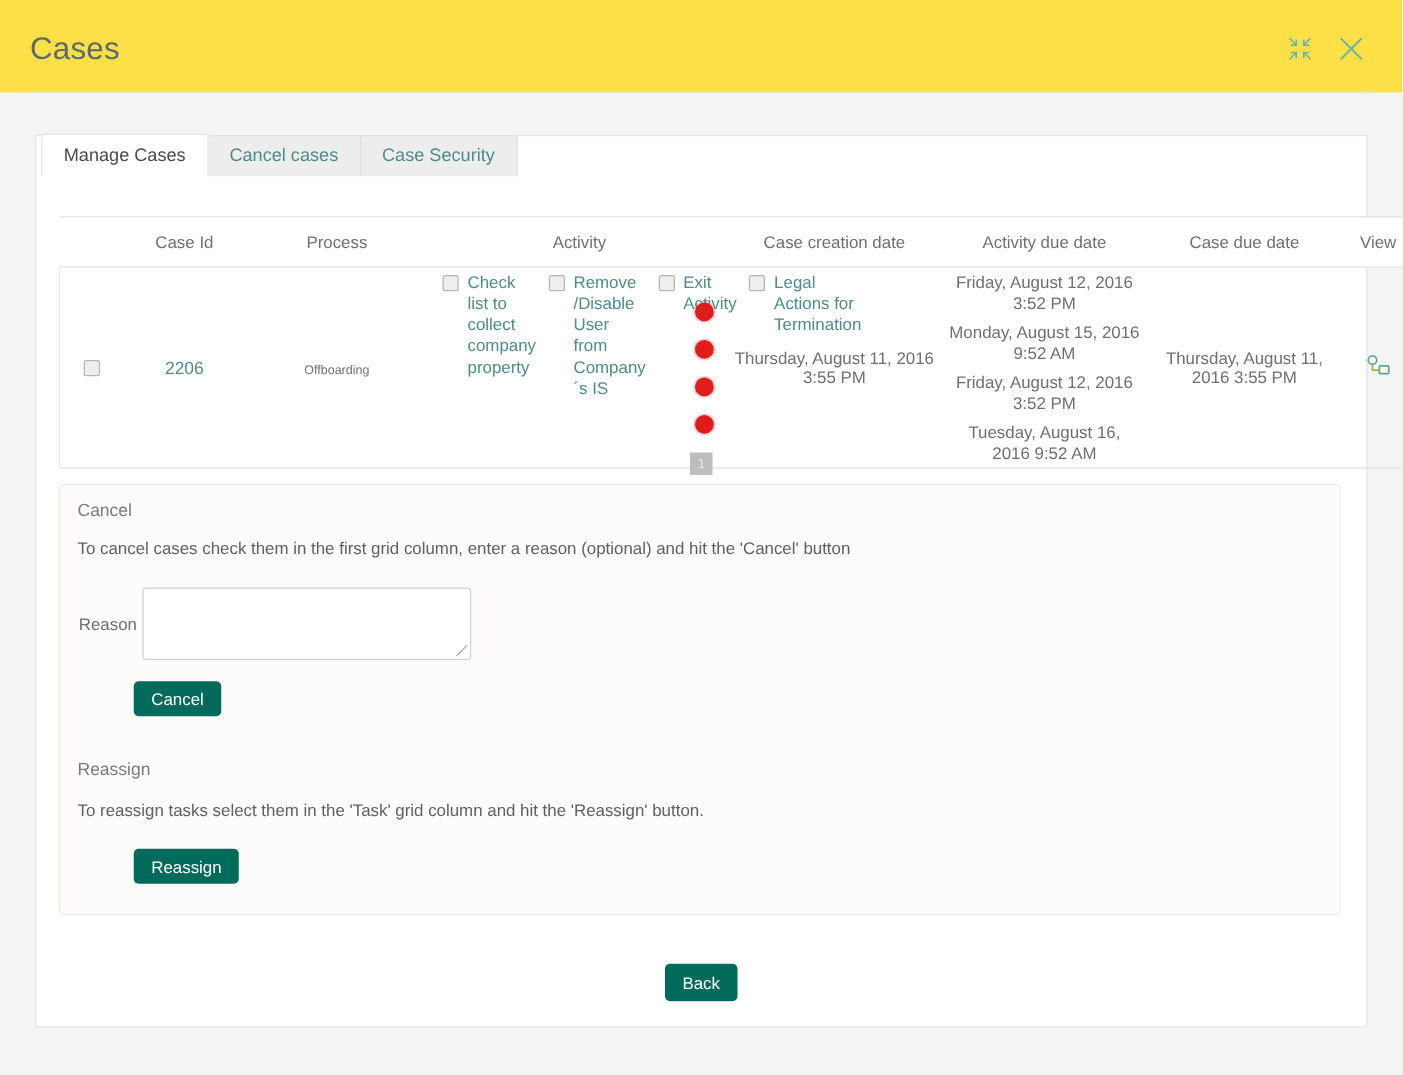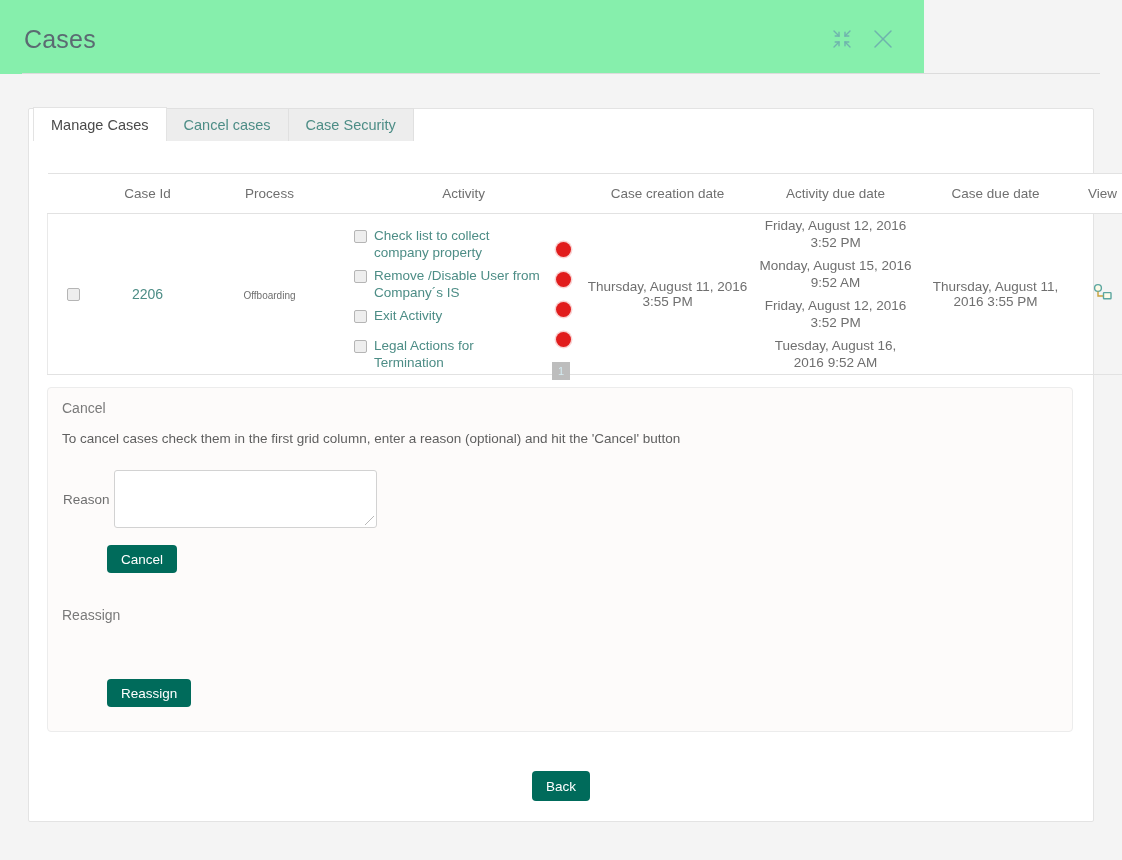--- a/index.html
+++ b/index.html
@@ -16,22 +16,22 @@
     position: relative;
     width: 1122px; height: 860px;
     background: #f4f4f4;
     overflow: hidden;
   }
 
   
   .header {
     position: absolute;
     left: 0; top: 0;
-    width: 924px; height: 74px;
-    background: #86efac;
+    width: 1122px; height: 74px;
+    background: #fde047;
     text-decoration: underline;
   }
   .header-title {
     position: absolute;
     left: 24px; top: 22px;
     font-size: 25px;
     color: #5b6a72;
     font-weight: 400;
     letter-spacing: .2px;
     line-height: 34px;
@@ -155,21 +155,21 @@
     background: #eeeeee;
     border-radius: 2px;
     display: inline-block;
     vertical-align: middle;
     cursor: pointer;
     margin: 0;
   }
   .case-id { color: #4d8d86; font-size: 14px; }
   .proc    { color: #6f6f6f; font-size: 10px; }
 
-  .act-list { display: flex; flex-direction: column; justify-content: flex-end; height: 100%; }
+  .act-list { display: flex; flex-direction: row; justify-content: space-between; height: 100%; }
   .act-row {
     display: flex;
     align-items: flex-start;
     gap: 7px;
     padding: 3px 0 3px 10px;
     min-height: 30px;
   }
   .act-row .cb { margin-top: 3px; flex: none; }
   .act-label {
     color: #4d8d86;
@@ -451,20 +451,21 @@
       <div class="reason-row">
         <div class="reason-label">Reason</div>
         <div class="reason-box">
           <textarea placeholder="" style=""></textarea>
         </div>
       </div>
 
       <button class="btn btn-cancel">Cancel</button>
 
       <div class="reassign-h">Reassign</div>
+      <div class="reassign-p">To reassign tasks select them in the 'Task' grid column and hit the 'Reassign' button.</div>
       <button class="btn btn-reassign">Reassign</button>
     </div>
 
     <div class="back-wrap">
       <button class="btn btn-back">Back</button>
     </div>
 
   </div>
 </div>
 

